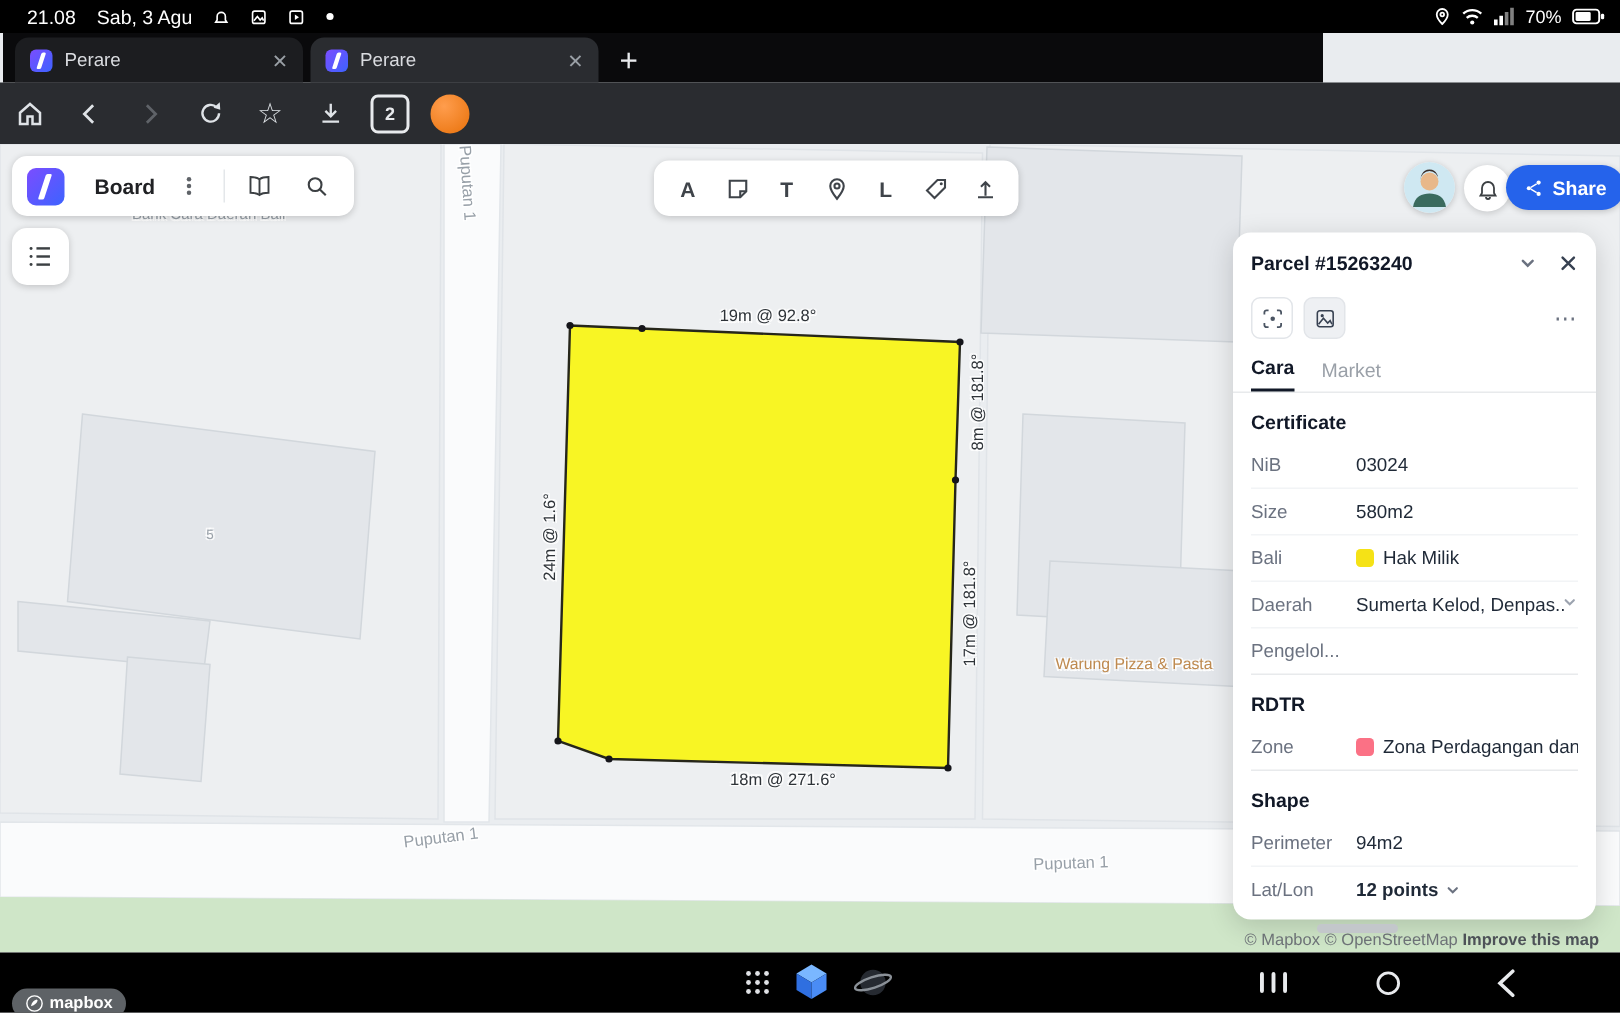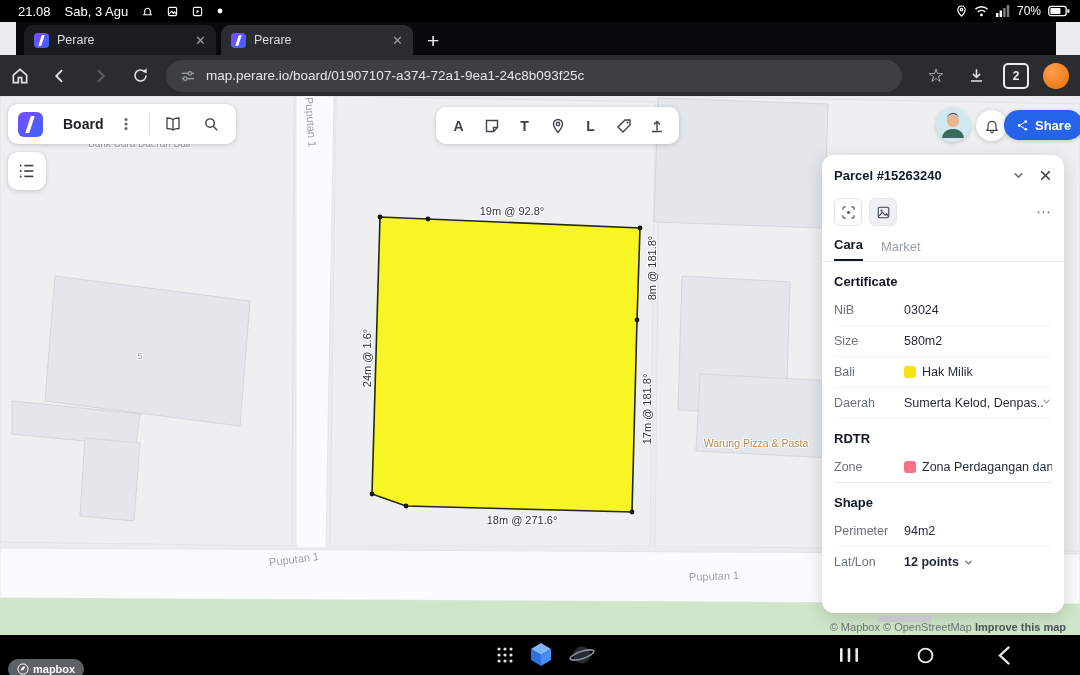--- a/index.html
+++ b/index.html
@@ -8,21 +8,21 @@
   .abs{position:absolute;}
 
   
   .status-bar{position:absolute;left:0;top:0;width:1080px;height:22px;background:#000;
               color:#fff;font-size:13px;display:flex;align-items:center;}
   .sb-left{display:flex;align-items:center;gap:14px;padding-left:18px;}
   .sb-right{margin-left:auto;display:flex;align-items:center;gap:7px;padding-right:10px;}
   .sb-ico{display:inline-flex;align-items:center;}
 
   
-  .tab-strip{position:absolute;left:16px;top:22px;width:1040px;height:33px;background:#0a0a0c;
+  .tab-strip{position:absolute;left:2px;top:22px;width:880px;height:33px;background:#0a0a0c;
              display:flex;align-items:flex-end;}
   .tab{height:30px;width:192px;border-radius:9px 9px 0 0;display:flex;align-items:center;
        padding:0 10px;box-sizing:border-box;color:#dadce0;font-size:12.5px;gap:8px;}
   .tab.inactive{background:#1c1d20;}
   .tab.active{background:#2a2c30;}
   .favicon{width:15px;height:15px;border-radius:4px;background:linear-gradient(135deg,#7b4dff,#3d63ff);
            position:relative;flex:none;}
   .favicon:after{content:"";position:absolute;left:6px;top:2px;width:3px;height:11px;background:#fff;
            transform:skewX(-18deg);border-radius:1px;}
   .tab-title{flex:1;overflow:hidden;white-space:nowrap;}
@@ -198,31 +198,20 @@
       <svg width="20" height="20" viewBox="0 0 24 24" fill="none" stroke="#5f6368" stroke-width="2.2">
           <path d="M9.5 5l7 7-7 7"></path>
         </svg>
     </div>
     <div class="tb-btn">
       <svg width="19" height="19" viewBox="0 0 24 24" fill="none" stroke="#dfe3e7" stroke-width="2">
           <path d="M19 12a7 7 0 1 1-2.2-5.1"></path>
           <polygon points="19.6,2.8 20,9 14.4,7.4" fill="#dfe3e7" stroke="none"></polygon>
         </svg>
     </div>
-    <div class="url-pill">
-      <span style="display:flex;">
-        <svg width="16" height="16" viewBox="0 0 24 24" fill="none" stroke="#9aa0a6" stroke-width="2">
-            <path d="M3 8h18"></path>
-            <circle cx="15" cy="8" r="2.6" fill="#2a2c30"></circle>
-            <path d="M3 16h18"></path>
-            <circle cx="8" cy="16" r="2.6" fill="#2a2c30"></circle>
-          </svg>
-      </span>
-      <span class="url-text">map.perare.io/board/01907107-a374-72a1-9ea1-24c8b093f25c</span>
-    </div>
     <div class="tb-btn" style="color:#dfe3e7;font-size:19px;">
       <span>☆</span>
     </div>
     <div class="tb-btn">
       <svg width="19" height="19" viewBox="0 0 24 24" fill="none" stroke="#dfe3e7" stroke-width="2">
           <path d="M12 4v10M7.5 10l4.5 4.5L16.5 10M5 19h14"></path>
         </svg>
     </div>
     <div class="tb-btn">
       <span class="tab-count-box">2</span>
@@ -431,20 +420,24 @@
     </div>
     <div class="p-row">
       <span class="p-label">Daerah</span>
       <span class="p-value" style="max-width:140px;">Sumerta Kelod, Denpas...</span>
       <span class="row-chevron">
         <svg width="11" height="11" viewBox="0 0 12 12">
             <path d="M3 4.5 6 7.5 9 4.5" stroke="#9ca3af" stroke-width="1.5" fill="none" stroke-linecap="round"></path>
           </svg>
       </span>
     </div>
+    <div class="p-row sect">
+      <span class="p-label">Pengelol...</span>
+      <span class="p-value"></span>
+    </div>
 
     <div class="p-heading">RDTR</div>
     <div class="p-row sect">
       <span class="p-label">Zone</span>
       <span class="p-value">
         <span class="swatch" style="background: rgb(251, 113, 133);"></span>
         <span style="max-width:138px;overflow:hidden;white-space:nowrap;">Zona Perdagangan dan...</span>
       </span>
     </div>
 

